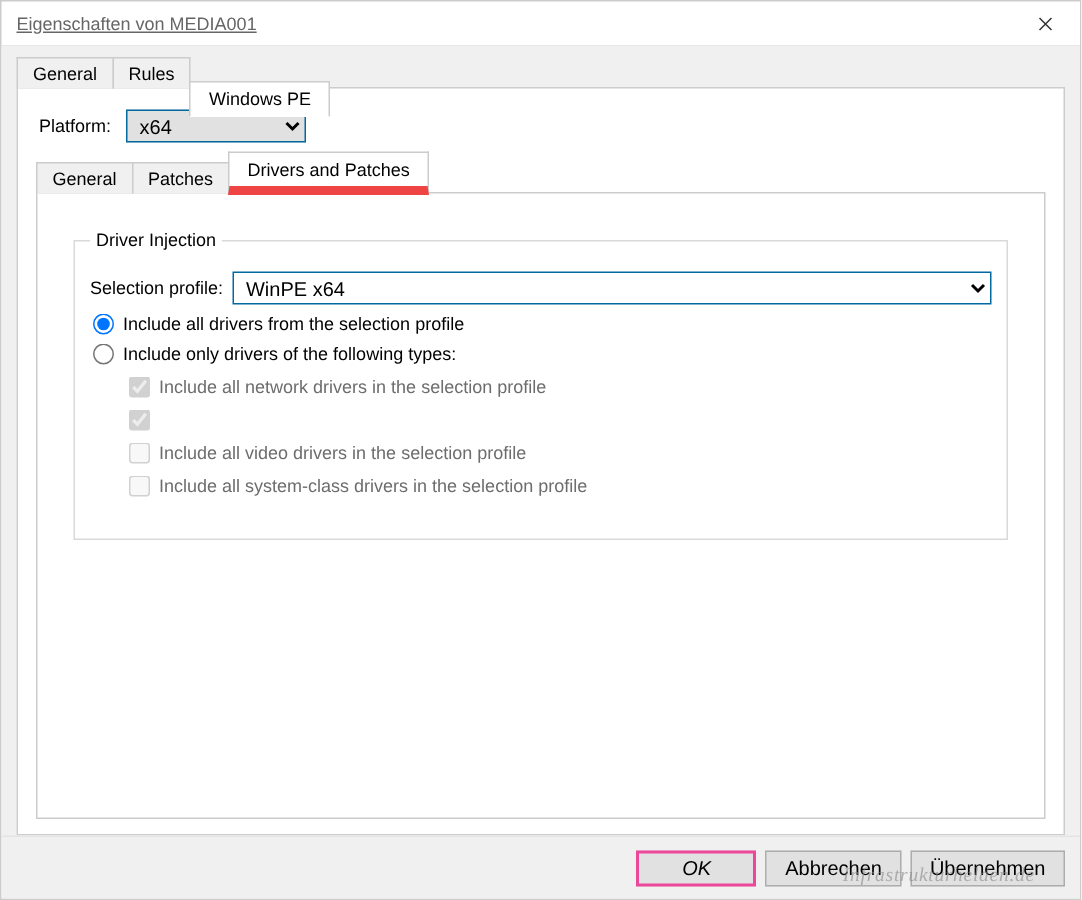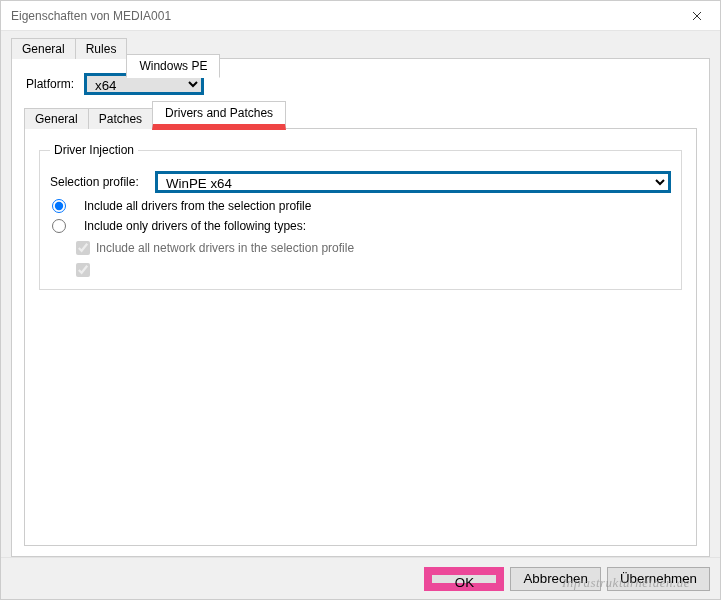--- a/index.html
+++ b/index.html
@@ -1,52 +1,52 @@
 <!DOCTYPE html>
 <html><head>
 <meta charset="utf-8">
 <style>
   * { box-sizing: border-box; }
   html, body { margin: 0; padding: 0; font-family: "Segoe UI", Tahoma, sans-serif; font-size: 12px; color: #000; }
   .window { width: 721px; height: 600px; border: 1px solid #cccccc; background: #ffffff; position: relative; display: flex; flex-direction: column; }
-  .titlebar { height: 30px; display: flex; align-items: center; padding: 0 0 0 10px; color: #666; border-bottom: 1px solid #e5e5e5; }
+  .titlebar { height: 30px; display: flex; align-items: center; padding: 0 0 0 10px; color: #666; border-bottom: 1px solid #e5e5e5; text-decoration: underline; }
   .titlebar .title { flex: 1; }
   .titlebar .close { width: 46px; height: 30px; display: flex; align-items: center; justify-content: center; color: #444; }
   .body { flex: 1; background: #f0f0f0; padding: 6px 10px 0 10px; display: flex; flex-direction: column; overflow: hidden; }
   
   .tabrow { display: flex; align-items: flex-end; height: 22px; position: relative; }
   .tabrow .tab { padding: 3px 10px; border: 1px solid #cccccc; border-bottom: none; background: #f0f0f0; margin-right: -1px; color: #000; cursor: default; position: relative; }
   .tabrow .tab.inactive { background: #f0f0f0; top: 0; }
   .tabrow .tab.active { background: #ffffff; border-bottom: 1px solid #ffffff; top: 19px; z-index: 2; padding: 4px 12px; }
   .tabpanel { flex: 1; border: 1px solid #cccccc; background: #ffffff; margin-top: -1px; padding: 10px 12px; display: flex; flex-direction: column; overflow: hidden; }
   .platform-row { display: flex; align-items: center; gap: 10px; margin: 4px 0 12px 2px; }
   .platform-row label { min-width: 48px; }
-  select.combo { height: 22px; border: 3px solid #0369a1; background: #e1e1e1; padding: 1px 4px; }
+  select.combo { height: 22px; border: 1px solid #0369a1; background: #e1e1e1; padding: 1px 4px; }
   select.platform { width: 120px; }
   select.profile { flex: 1; background: #ffffff; }
   
   .inner-area { flex: 1; display: flex; flex-direction: column; }
   .inner-tabrow { display: flex; align-items: flex-end; height: 22px; }
   .inner-tabrow .tab { padding: 3px 10px; border: 1px solid #cccccc; border-bottom: none; background: #f0f0f0; margin-right: -1px; cursor: default; position: relative; }
   .inner-tabrow .tab.active { background: #ffffff; border-bottom: 6px solid #ef4444; top: 1px; z-index: 2; padding: 4px 12px; }
   .inner-panel { flex: 1; border: 1px solid #cccccc; background: #ffffff; margin-top: -1px; padding: 8px; }
   
-  fieldset.group { border: 1px solid #d9d9d9; padding: 8px 10px 12px 10px; margin: 6px; }
+  fieldset.group { border: 1px solid #d9d9d9; padding: 8px 10px 28px 10px; margin: 16px; }
   fieldset.group legend { padding: 0 4px; color: #000; }
-  .row { display: flex; align-items: center; margin: 6px 0; gap: 10px; }
+  .row { display: flex; align-items: center; margin: 6px 0; }
   .row label.lbl { width: 95px; }
-  .radio-row { display: flex; align-items: center; gap: 18px; margin: 6px 0 0 2px; }
+  .radio-row { display: flex; align-items: center; gap: 6px; margin: 6px 0 0 2px; }
   .check-row { display: flex; align-items: center; gap: 6px; margin: 8px 0 0 26px; color: #6d6d6d; }
   .check-row.disabled input { accent-color: #9a9a9a; }
   .check-row.disabled { color: #6d6d6d; }
   input[type=radio], input[type=checkbox] { width: 14px; height: 14px; margin: 0; }
   
   .button-bar { height: 42px; background: #f0f0f0; border-top: 1px solid #e3e3e3; display: flex; align-items: center; justify-content: flex-end; gap: 6px; padding: 0 10px; position: relative; }
   button.btn { height: 24px; min-width: 80px; border: 1px solid #adadad; background: #e1e1e1; padding: 0 12px; cursor: default; }
-  button.btn.default { border: 8px solid #ec4899; }
+  button.btn.default { border: 2px solid #ec4899; font-style: italic; }
   .watermark { position: absolute; right: 30px; bottom: 8px; color: #888; font-style: italic; font-size: 13px; pointer-events: none; opacity: 0.6; font-family: Georgia, serif; letter-spacing: 0.5px; }
 </style>
 </head>
 <body>
 
 <div class="window">
 
   <div class="titlebar">
     <span class="title">Eigenschaften von MEDIA001</span>
     <div class="close">
@@ -102,20 +102,28 @@
               <span>Include only drivers of the following types:</span>
             </div>
 
             <div class="check-row disabled">
               <input type="checkbox" checked="" disabled="" style="">
               <span>Include all network drivers in the selection profile</span>
             </div>
             <div class="check-row disabled">
               <input type="checkbox" checked="" disabled="" style="">
             </div>
+            <div class="check-row disabled">
+              <input type="checkbox" disabled="" style="">
+              <span>Include all video drivers in the selection profile</span>
+            </div>
+            <div class="check-row disabled">
+              <input type="checkbox" disabled="" style="">
+              <span>Include all system-class drivers in the selection profile</span>
+            </div>
 
           </fieldset>
 
         </div>
       </div>
 
     </div>
 
   </div>
 

